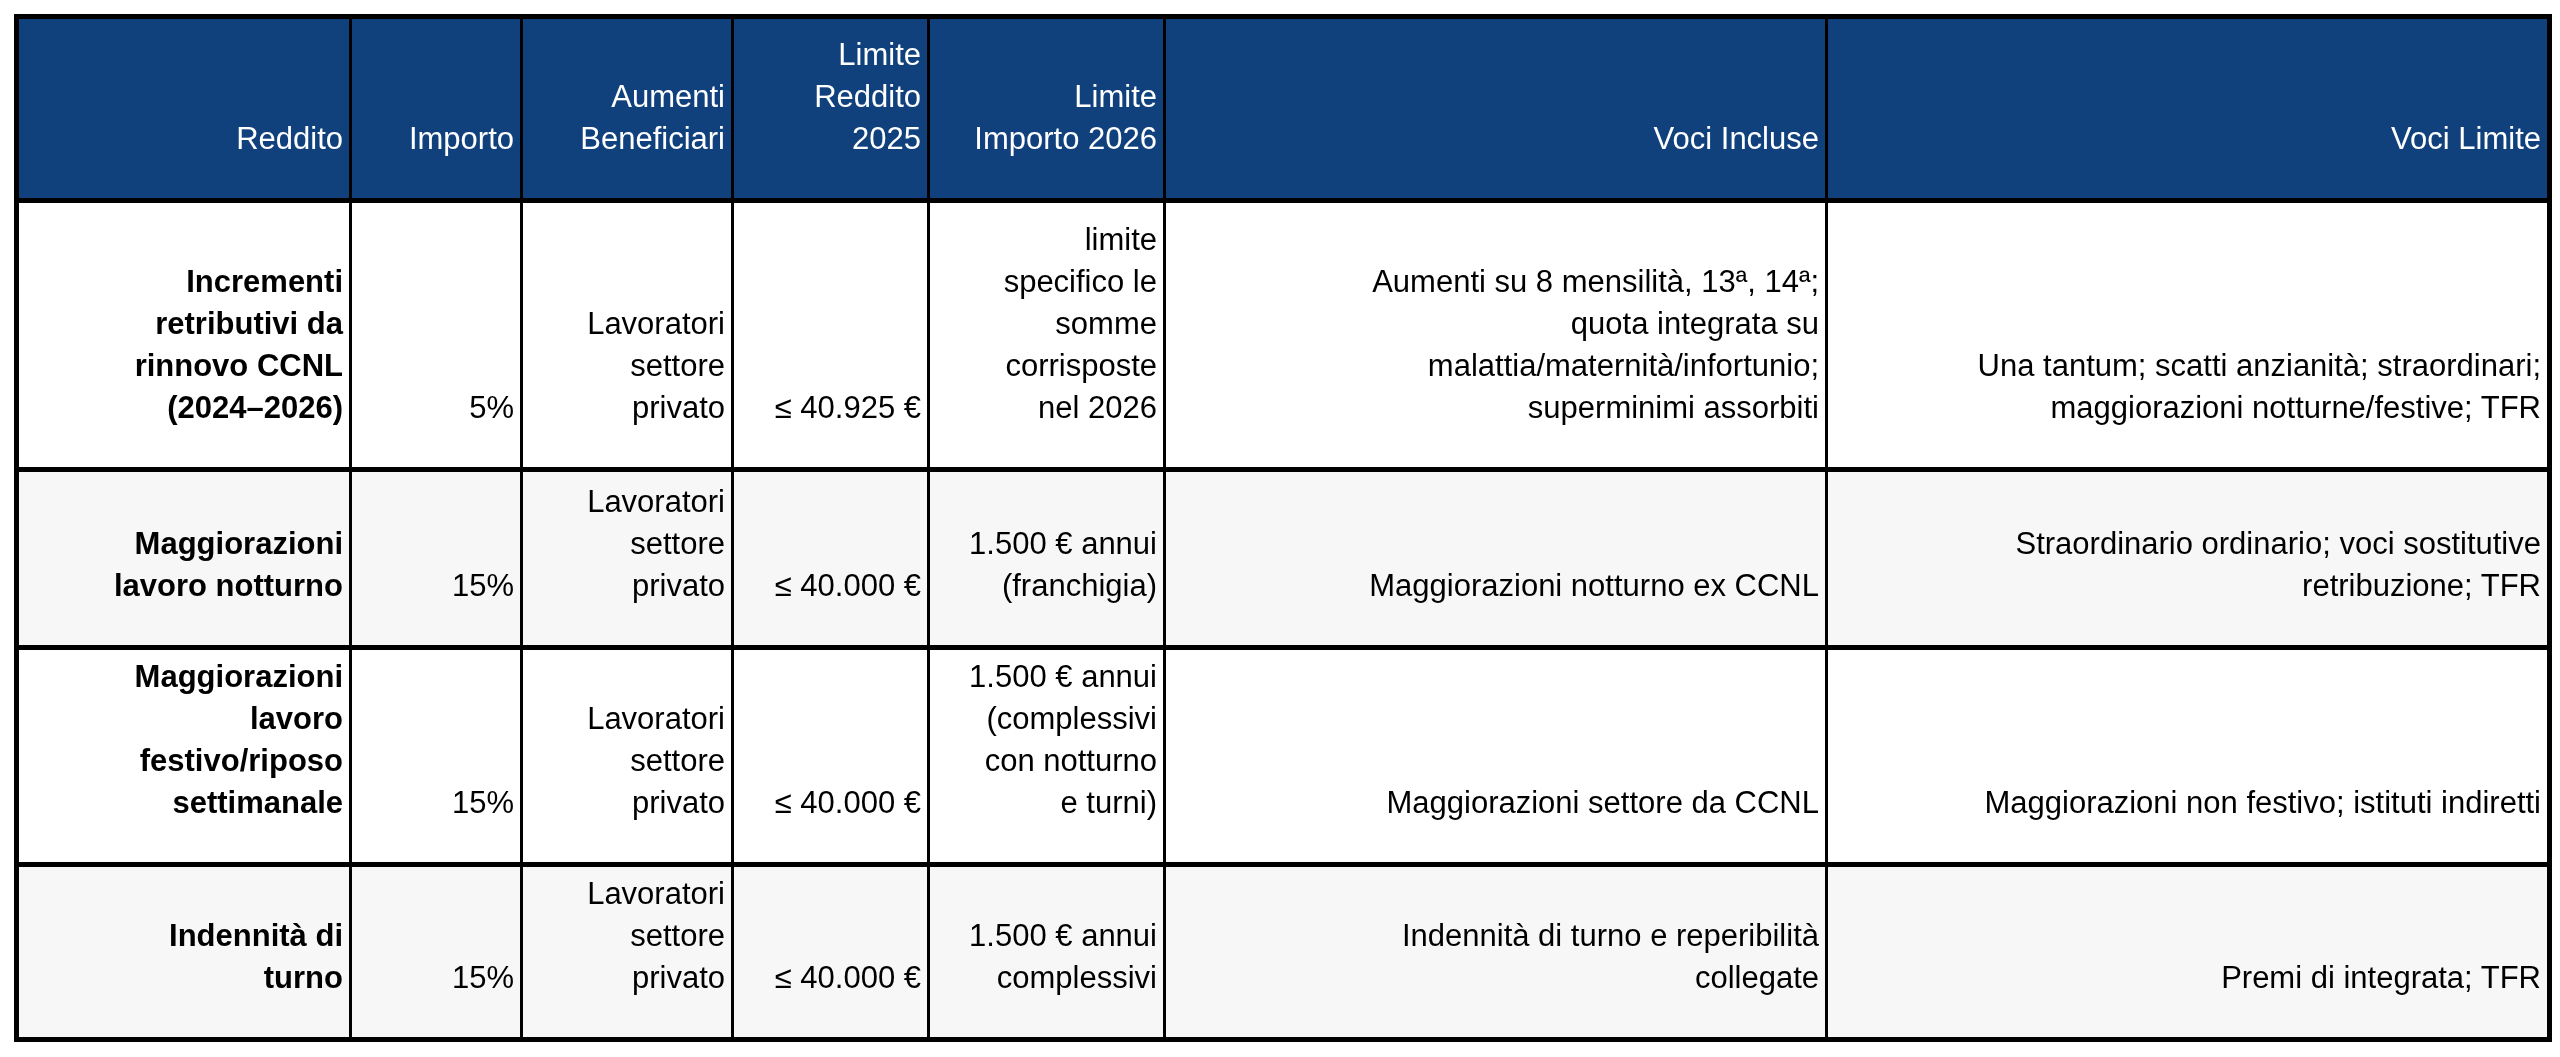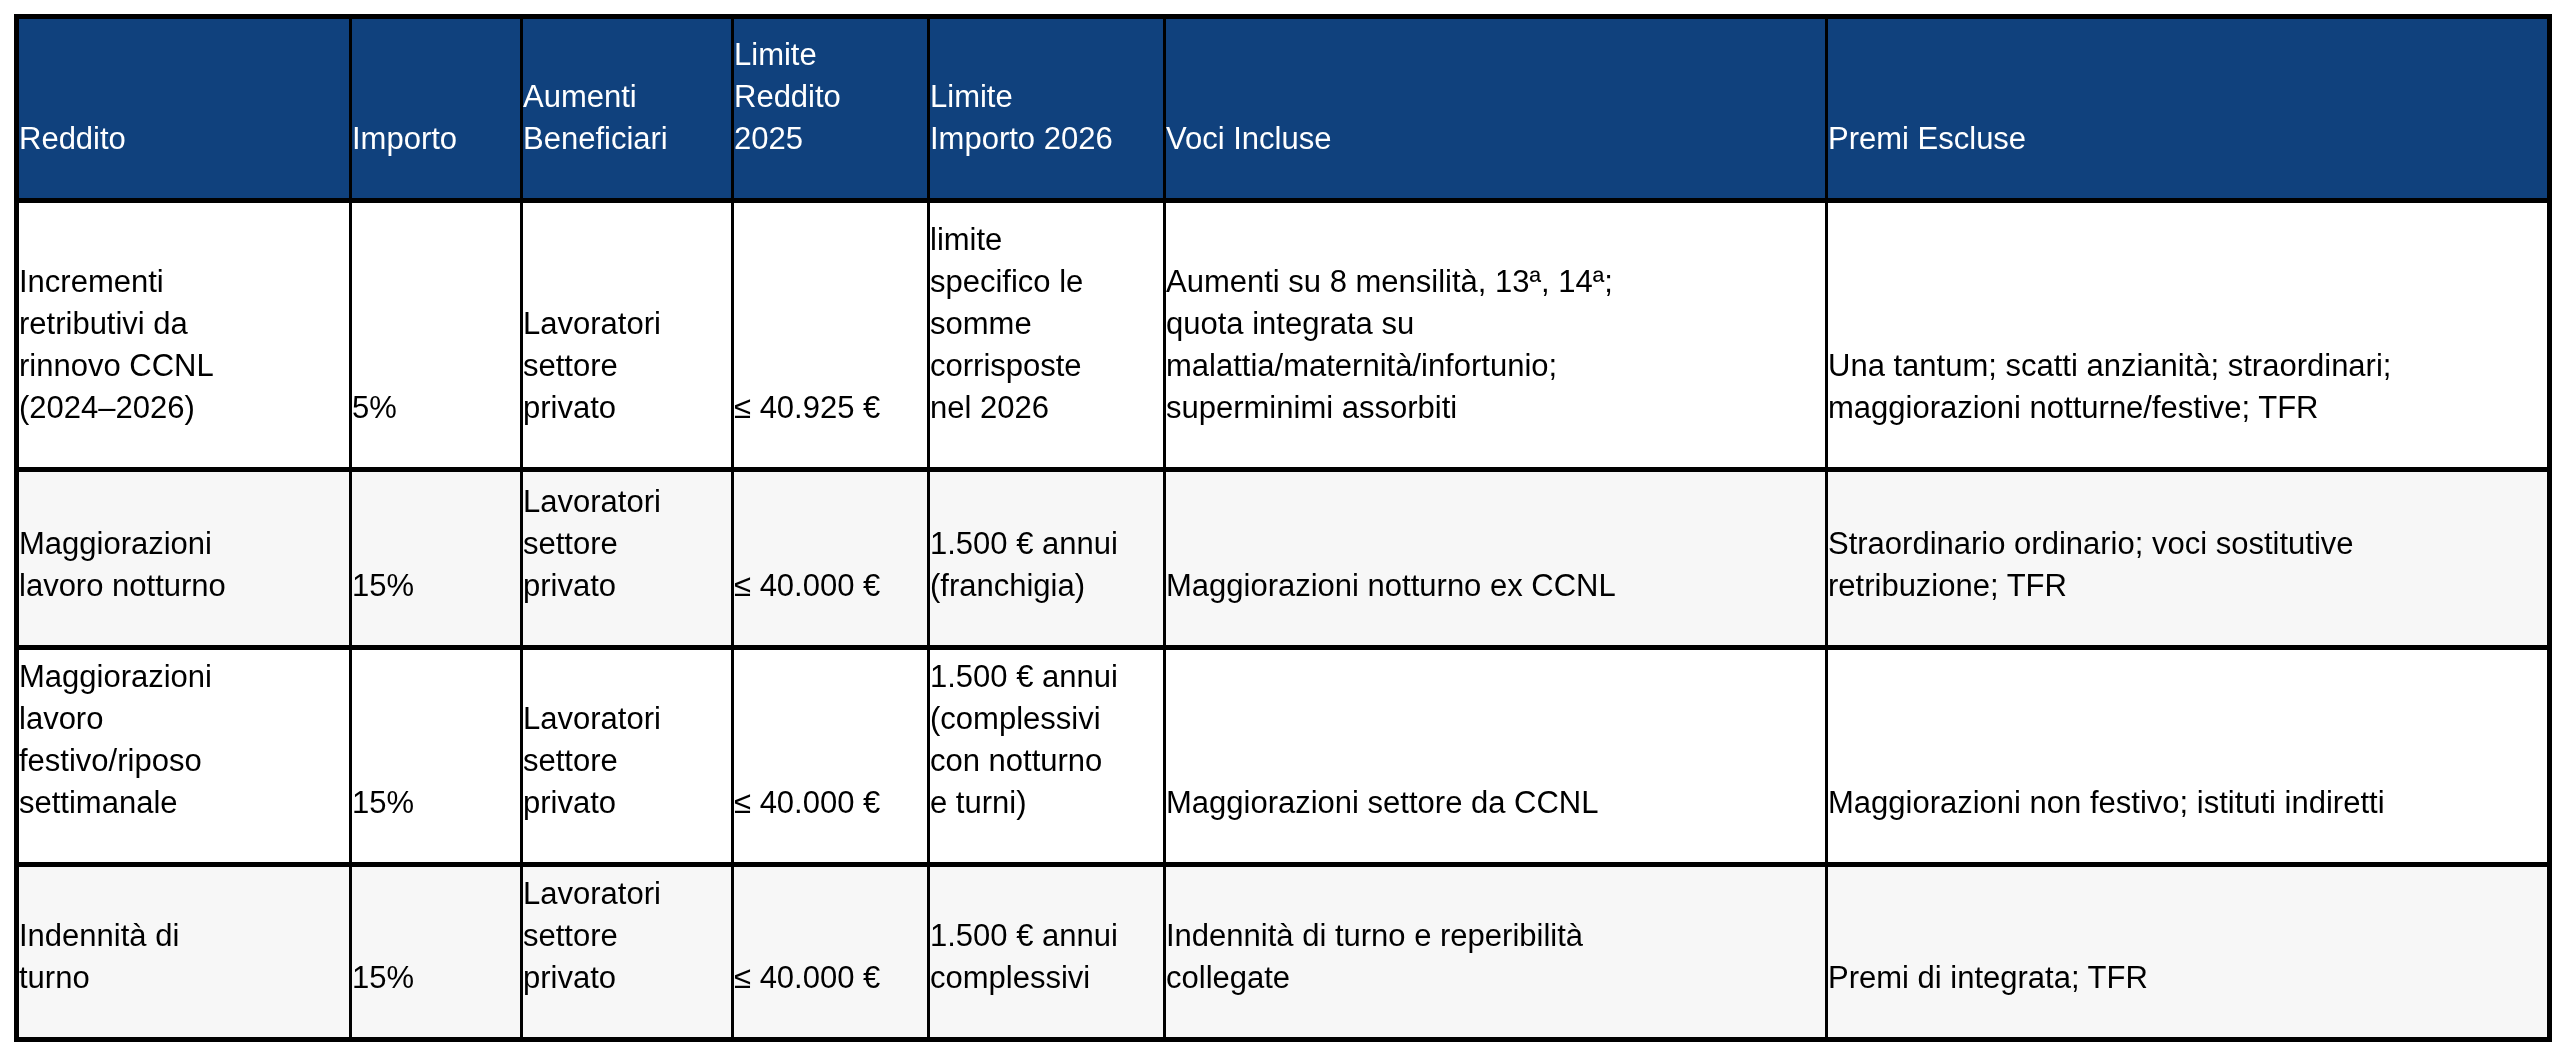--- a/index.html
+++ b/index.html
@@ -21,40 +21,40 @@
     width: 2533px;
     border: 5px solid #000000;
     background: #ffffff;
   }
   table.measures th,
   table.measures td {
     border: 3px solid #000000;
     border-top-width: 5px;
     border-bottom-width: 5px;
     vertical-align: bottom;
-    text-align: left;
+    text-align: right;
     padding: 4px 6px 38px 0;
     font-size: 31px;
     line-height: 42px;
     white-space: pre-line;
     overflow: hidden;
     font-weight: 400;
   }
   table.measures thead th {
     background: #10417d;
     color: #ffffff;
   }
   table.measures tbody td {
     color: #000000;
   }
   table.measures tbody tr.alt td {
     background: #f7f7f7;
   }
   table.measures tbody td.measure-name {
-    font-weight: 400;
+    font-weight: 700;
   }
   tr.header-row   { height: 184px; }
   tr.row-0        { height: 269px; }
   tr.row-1        { height: 178px; }
   tr.row-2        { height: 217px; }
   tr.row-3        { height: 175px; }
 </style>
 </head>
 <body>
 
@@ -74,21 +74,21 @@
         <th>Reddito</th>
         <th>Importo</th>
         <th>Aumenti
 Beneficiari</th>
         <th>Limite
 Reddito
 2025</th>
         <th>Limite
 Importo 2026</th>
         <th>Voci Incluse</th>
-        <th>Premi Escluse</th>
+        <th>Voci Limite</th>
       </tr>
     </thead>
     <tbody>
       <tr class="row-0">
         <td class="measure-name">Incrementi
 retributivi da
 rinnovo CCNL
 (2024–2026)</td>
         <td>5%</td>
         <td>Lavoratori

